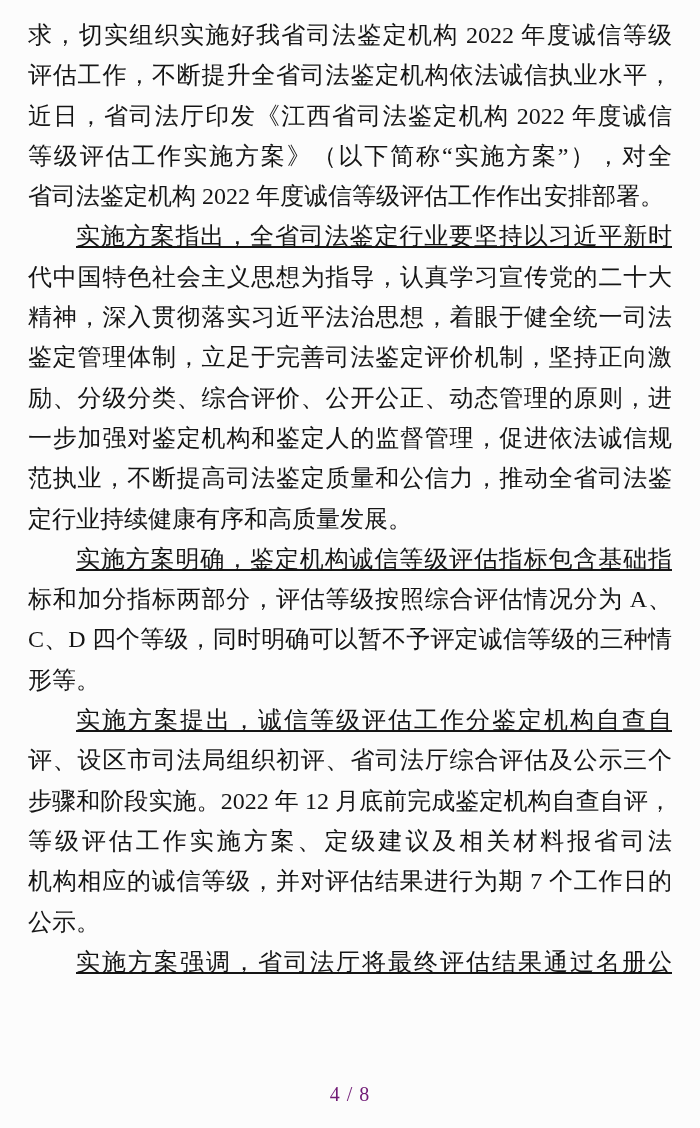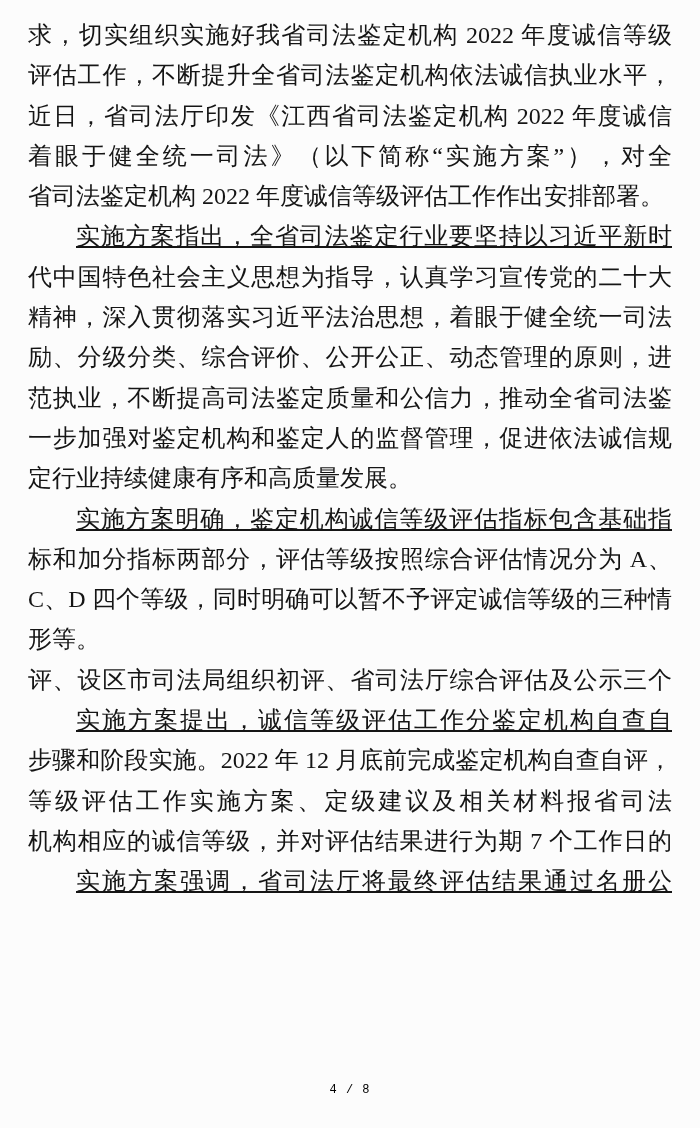--- a/index.html
+++ b/index.html
@@ -35,49 +35,50 @@
   .line.para-end {
     text-align: center;
     text-align-last: left;
   }
   .footer {
     position: absolute;
     left: 0;
     right: 0;
     top: 1083px;
     text-align: center;
-    font-size: 12px;
-    color: #000000;
+    font-size: 20px;
+    color: #701a75;
     letter-spacing: 1px;
-    font-family: Liberation Mono, monospace;
   }
 </style>
 </head>
 <body>
 
 <div class="doc-body">
   <div>
       <div class="line">求，切实组织实施好我省司法鉴定机构 2022 年度诚信等级</div>
       <div class="line">评估工作，不断提升全省司法鉴定机构依法诚信执业水平，</div>
       <div class="line">近日，省司法厅印发《江西省司法鉴定机构 2022 年度诚信</div>
-      <div class="line">着眼于健全统一司法》（以下简称“实施方案”），对全</div>
+      <div class="line">等级评估工作实施方案》（以下简称“实施方案”），对全</div>
       <div class="line para-end">省司法鉴定机构 2022 年度诚信等级评估工作作出安排部署。</div>
       <div class="line indent">实施方案指出，全省司法鉴定行业要坚持以习近平新时</div>
       <div class="line">代中国特色社会主义思想为指导，认真学习宣传党的二十大</div>
       <div class="line">精神，深入贯彻落实习近平法治思想，着眼于健全统一司法</div>
+      <div class="line">鉴定管理体制，立足于完善司法鉴定评价机制，坚持正向激</div>
       <div class="line">励、分级分类、综合评价、公开公正、动态管理的原则，进</div>
+      <div class="line">一步加强对鉴定机构和鉴定人的监督管理，促进依法诚信规</div>
       <div class="line">范执业，不断提高司法鉴定质量和公信力，推动全省司法鉴</div>
-      <div class="line">一步加强对鉴定机构和鉴定人的监督管理，促进依法诚信规</div>
       <div class="line para-end">定行业持续健康有序和高质量发展。</div>
       <div class="line indent">实施方案明确，鉴定机构诚信等级评估指标包含基础指</div>
       <div class="line">标和加分指标两部分，评估等级按照综合评估情况分为 A、B、</div>
       <div class="line">C、D 四个等级，同时明确可以暂不予评定诚信等级的三种情</div>
       <div class="line para-end">形等。</div>
+      <div class="line indent">实施方案提出，诚信等级评估工作分鉴定机构自查自</div>
       <div class="line">评、设区市司法局组织初评、省司法厅综合评估及公示三个</div>
-      <div class="line indent">实施方案提出，诚信等级评估工作分鉴定机构自查自</div>
       <div class="line">步骤和阶段实施。2022 年 12 月底前完成鉴定机构自查自评，</div>
       <div class="line">等级评估工作实施方案、定级建议及相关材料报省司法</div>
       <div class="line">机构相应的诚信等级，并对评估结果进行为期 7 个工作日的</div>
+      <div class="line para-end">公示。</div>
       <div class="line indent">实施方案强调，省司法厅将最终评估结果通过名册公</div>
     </div>
 </div>
 
 <div class="footer">4 / 8</div>
 
 </body></html>

